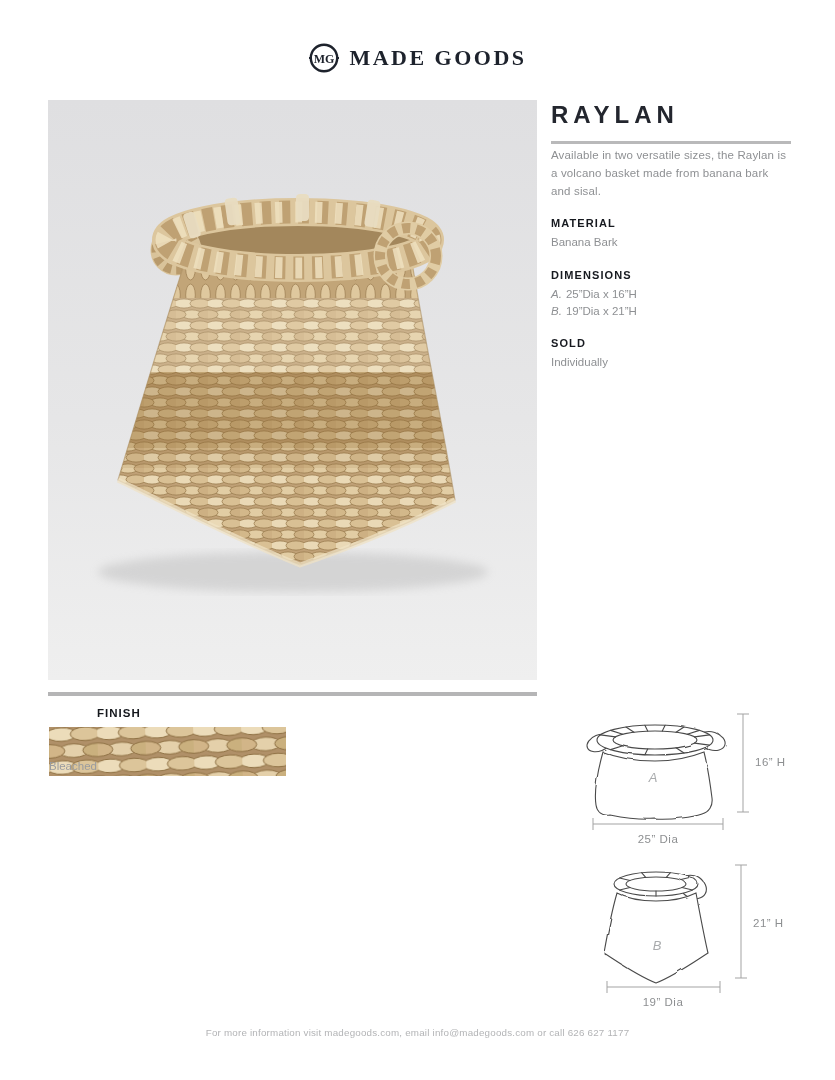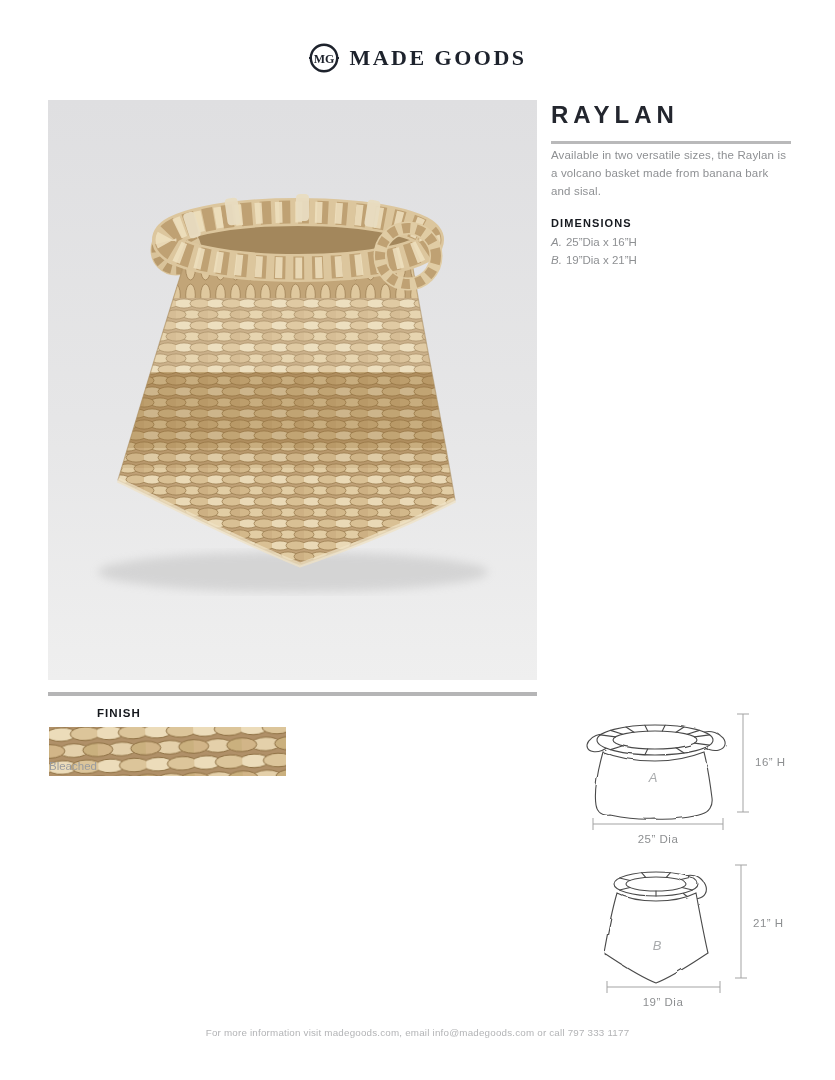--- a/index.html
+++ b/index.html
@@ -164,31 +164,39 @@
     <circle cx="360" cy="156" r="28" fill="none" stroke="#e0cca4" stroke-width="13"></circle>
     <circle cx="360" cy="156" r="28" fill="none" stroke="#bfa173" stroke-width="10" stroke-dasharray="8 6"></circle>
   </svg>
 </div>
 
 <div class="details">
   <div class="title">RAYLAN</div>
   <div class="title-rule"></div>
   <div class="desc">Available in two versatile sizes, the Raylan is a volcano basket made from banana bark and sisal.</div>
 
+  <div class="spec">
+    <div class="spec-label">MATERIAL</div>
+    <div class="spec-value">Banana Bark</div>
+  </div>
 
   <div class="spec">
     <div class="spec-label">DIMENSIONS</div>
     <div class="spec-value">
       <span class="dim-variant">A.</span><span>25”Dia x 16”H</span>
     </div>
     <div class="spec-value">
       <span class="dim-variant">B.</span><span>19”Dia x 21”H</span>
     </div>
   </div>
 
+  <div class="spec">
+    <div class="spec-label">SOLD</div>
+    <div class="spec-value">Individually</div>
+  </div>
 </div>
 
 <div class="photo-rule"></div>
 <div class="finish-label">FINISH</div>
 <div class="swatch">
   <svg viewBox="0 0 237 49" width="237" height="49">
     <defs>
       <pattern id="weaveSw" width="48" height="33" patternUnits="userSpaceOnUse" patternTransform="rotate(-2)">
         <rect width="48" height="33" fill="#b09068"></rect>
         <g stroke="#8f7144" stroke-width="1">
@@ -277,13 +285,13 @@
 
     <g>
       <line x1="24" y1="131" x2="137" y2="131" class="dim-line"></line>
       <line x1="24" y1="125" x2="24" y2="137" class="dim-line"></line>
       <line x1="137" y1="125" x2="137" y2="137" class="dim-line"></line>
       <text x="80" y="150" class="dim-text" text-anchor="middle">19” Dia</text>
     </g>
   </svg>
 </div>
 
-<div class="footer">For more information visit madegoods.com, email info@madegoods.com or call 797 333 1177</div>
+<div class="footer">For more information visit madegoods.com, email info@madegoods.com or call 626 627 1177</div>
 
 </body></html>

